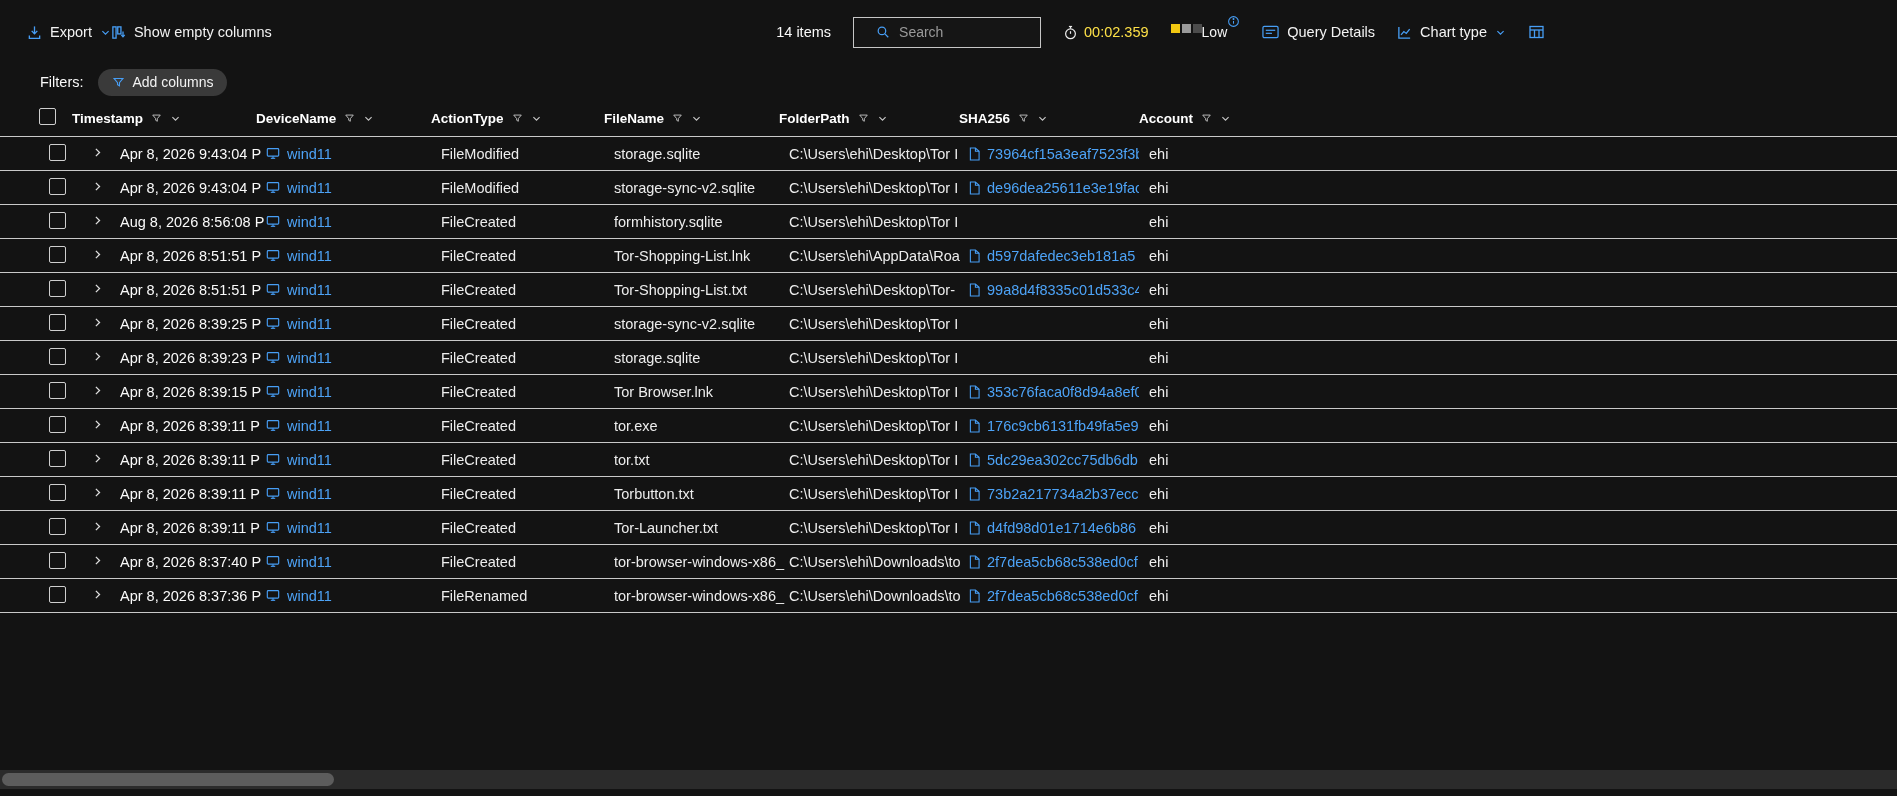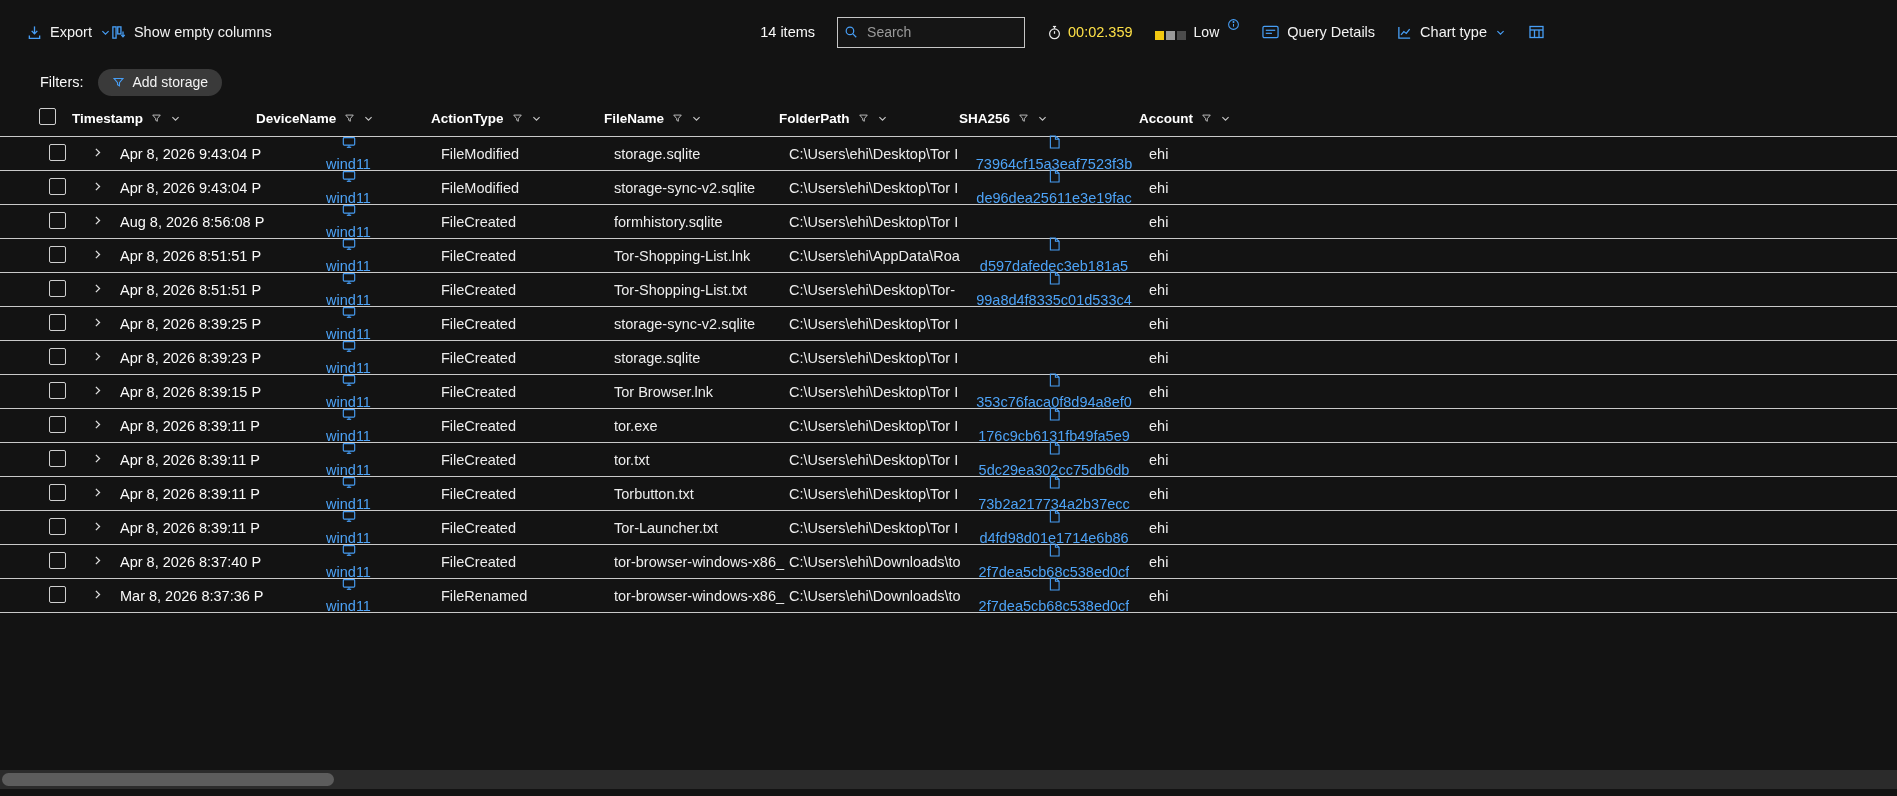--- a/index.html
+++ b/index.html
@@ -17,26 +17,26 @@
   
   .toolbar { display:flex; align-items:center; height:64px; padding-left:27px; }
   .toolbar-left { display:flex; align-items:center; }
   .toolbar-right { margin-left:auto; display:flex; align-items:center; gap:22px; margin-right:352px; }
   .tbtn { display:flex; align-items:center; gap:8px; background:none; border:none;
           color:#f3f3f3; font-size:14.5px; cursor:pointer; font-family:inherit; white-space:nowrap; }
   .tbtn svg, .accent-ic { color: var(--accent); }
   .chev { color:#e3e3e3; display:inline-flex; }
   .items-count { font-size:14.5px; color:#fafafa; white-space:nowrap; }
   .search { display:flex; align-items:center; gap:9px; width:188px; height:31px;
-            border:1px solid #c6c6c6; background:#151515; padding:0 6px; }
+            border:1px solid #c6c6c6; background:#151515; padding:0 22px; }
   .search input { flex:1; min-width:0; background:transparent; border:none; outline:none;
                   color:#ececec; font-size:14px; font-family:inherit; }
   .search input::placeholder { color:#9a9a9a; }
   .timer { display:flex; align-items:center; gap:6px; font-size:14.5px; color:#fde047; white-space:nowrap; }
-  .resource { display:flex; align-items:flex-end; gap:8px; }
+  .resource { display:flex; align-items:flex-start; gap:0; }
   .squares { display:flex; gap:2px; }
   .sq { width:9px; height:9px; }
   .sq1 { background: var(--warn); }
   .sq2 { background: #9a9a9a; }
   .sq3 { background: #4c4c4c; }
   .resource-label { font-size:14px; color:#f5f5f5; }
   .info-ic { display:inline-flex; transform: translateY(-9px); cursor:pointer; }
 
   
   .filters-row { display:flex; align-items:center; gap:14px; height:36px; padding-left:40px; }
@@ -50,21 +50,21 @@
           grid-template-columns: 46px 38px 146px 175px 173px 175px 180px 180px minmax(0,1fr);
           align-items:center; padding-left:26px; }
   .thead { height:37px; border-bottom:1px solid var(--line); }
   .hcell { display:flex; align-items:center; gap:8px; padding-right:8px; overflow:hidden;
            font-size:13.5px; font-weight:700; color:#ffffff; white-space:nowrap; }
   .hcell.first { grid-column: 2 / 4; }
   .hicon { display:inline-flex; color:#c9c9c9; cursor:pointer; flex:none; }
   .row { height:34px; border-bottom:1px solid var(--line); font-size:14.5px; color:#ededed;padding-left:36px; }
   .cell { overflow:hidden; white-space:nowrap; padding-right:10px; min-width:0; }
   .c-ts { color:#fafafa; }
-  .c-flex { display:flex; align-items:center; gap:7px;flex-direction:column; }
+  .c-flex { display:flex; align-items:center; gap:7px; }
   .link { color: var(--link); text-decoration:none; cursor:pointer; overflow:hidden; white-space:nowrap; }
   .icon { display:inline-flex; flex:none; }
   .checkbox { width:17px; height:17px; border:1px solid #cfcfcf; border-radius:2px;
               background:transparent; display:inline-block; margin-left:13px; cursor:pointer; }
   .expander { display:inline-flex; margin-left:9px; color:#dedede; cursor:pointer; }
 
   
   .hscroll { position:absolute; left:0; right:0; top:770px; height:19px; background:#2b2b2b; }
   .hthumb { position:absolute; left:2px; top:3px; width:332px; height:13px;
             background:#5c5c5c; border-radius:7px; cursor:pointer; }
@@ -185,21 +185,21 @@
   </div>
 
   <div class="filters-row">
     <span class="filters-label">Filters:</span>
     <button class="pill">
       <span class="icon accent-ic">
         <svg width="13" height="13" viewBox="0 0 16 16" fill="none" stroke="currentColor" stroke-width="1.3">
             <path d="M2.5 3h11L9.2 8.2V12l-2.4-1.4V8.2L2.5 3z"></path>
           </svg>
       </span>
-      <span>Add storage</span>
+      <span>Add columns</span>
     </button>
   </div>
 
   <div class="table">
     <div class="thead grid" id="header-row">
       <div class="cell">
         <span class="checkbox"></span>
       </div>
 
     <div class="hcell first">
@@ -753,21 +753,21 @@
     <div class="cell">
       <span class="checkbox"></span>
     </div>
     <div class="cell">
       <span class="expander">
         <svg width="13" height="13" viewBox="0 0 16 16" fill="none" stroke="currentColor" stroke-width="1.6">
                 <path d="M6 3.5L10.5 8 6 12.5"></path>
               </svg>
       </span>
     </div>
-    <div class="cell c-ts">Mar 8, 2026 8:37:36 P</div>
+    <div class="cell c-ts">Apr 8, 2026 8:37:36 P</div>
     <div class="cell c-flex">
       <span class="icon accent-ic">
         <svg width="14" height="13" viewBox="0 0 16 14" fill="none" stroke="currentColor" stroke-width="1.3">
                 <rect x="1.5" y="1.5" width="13" height="8.5" rx="1"></rect>
                 <path d="M5.5 12.5h5"></path>
                 <path d="M8 10v2.5"></path>
               </svg>
       </span>
       <a class="link">wind11</a>
     </div>

